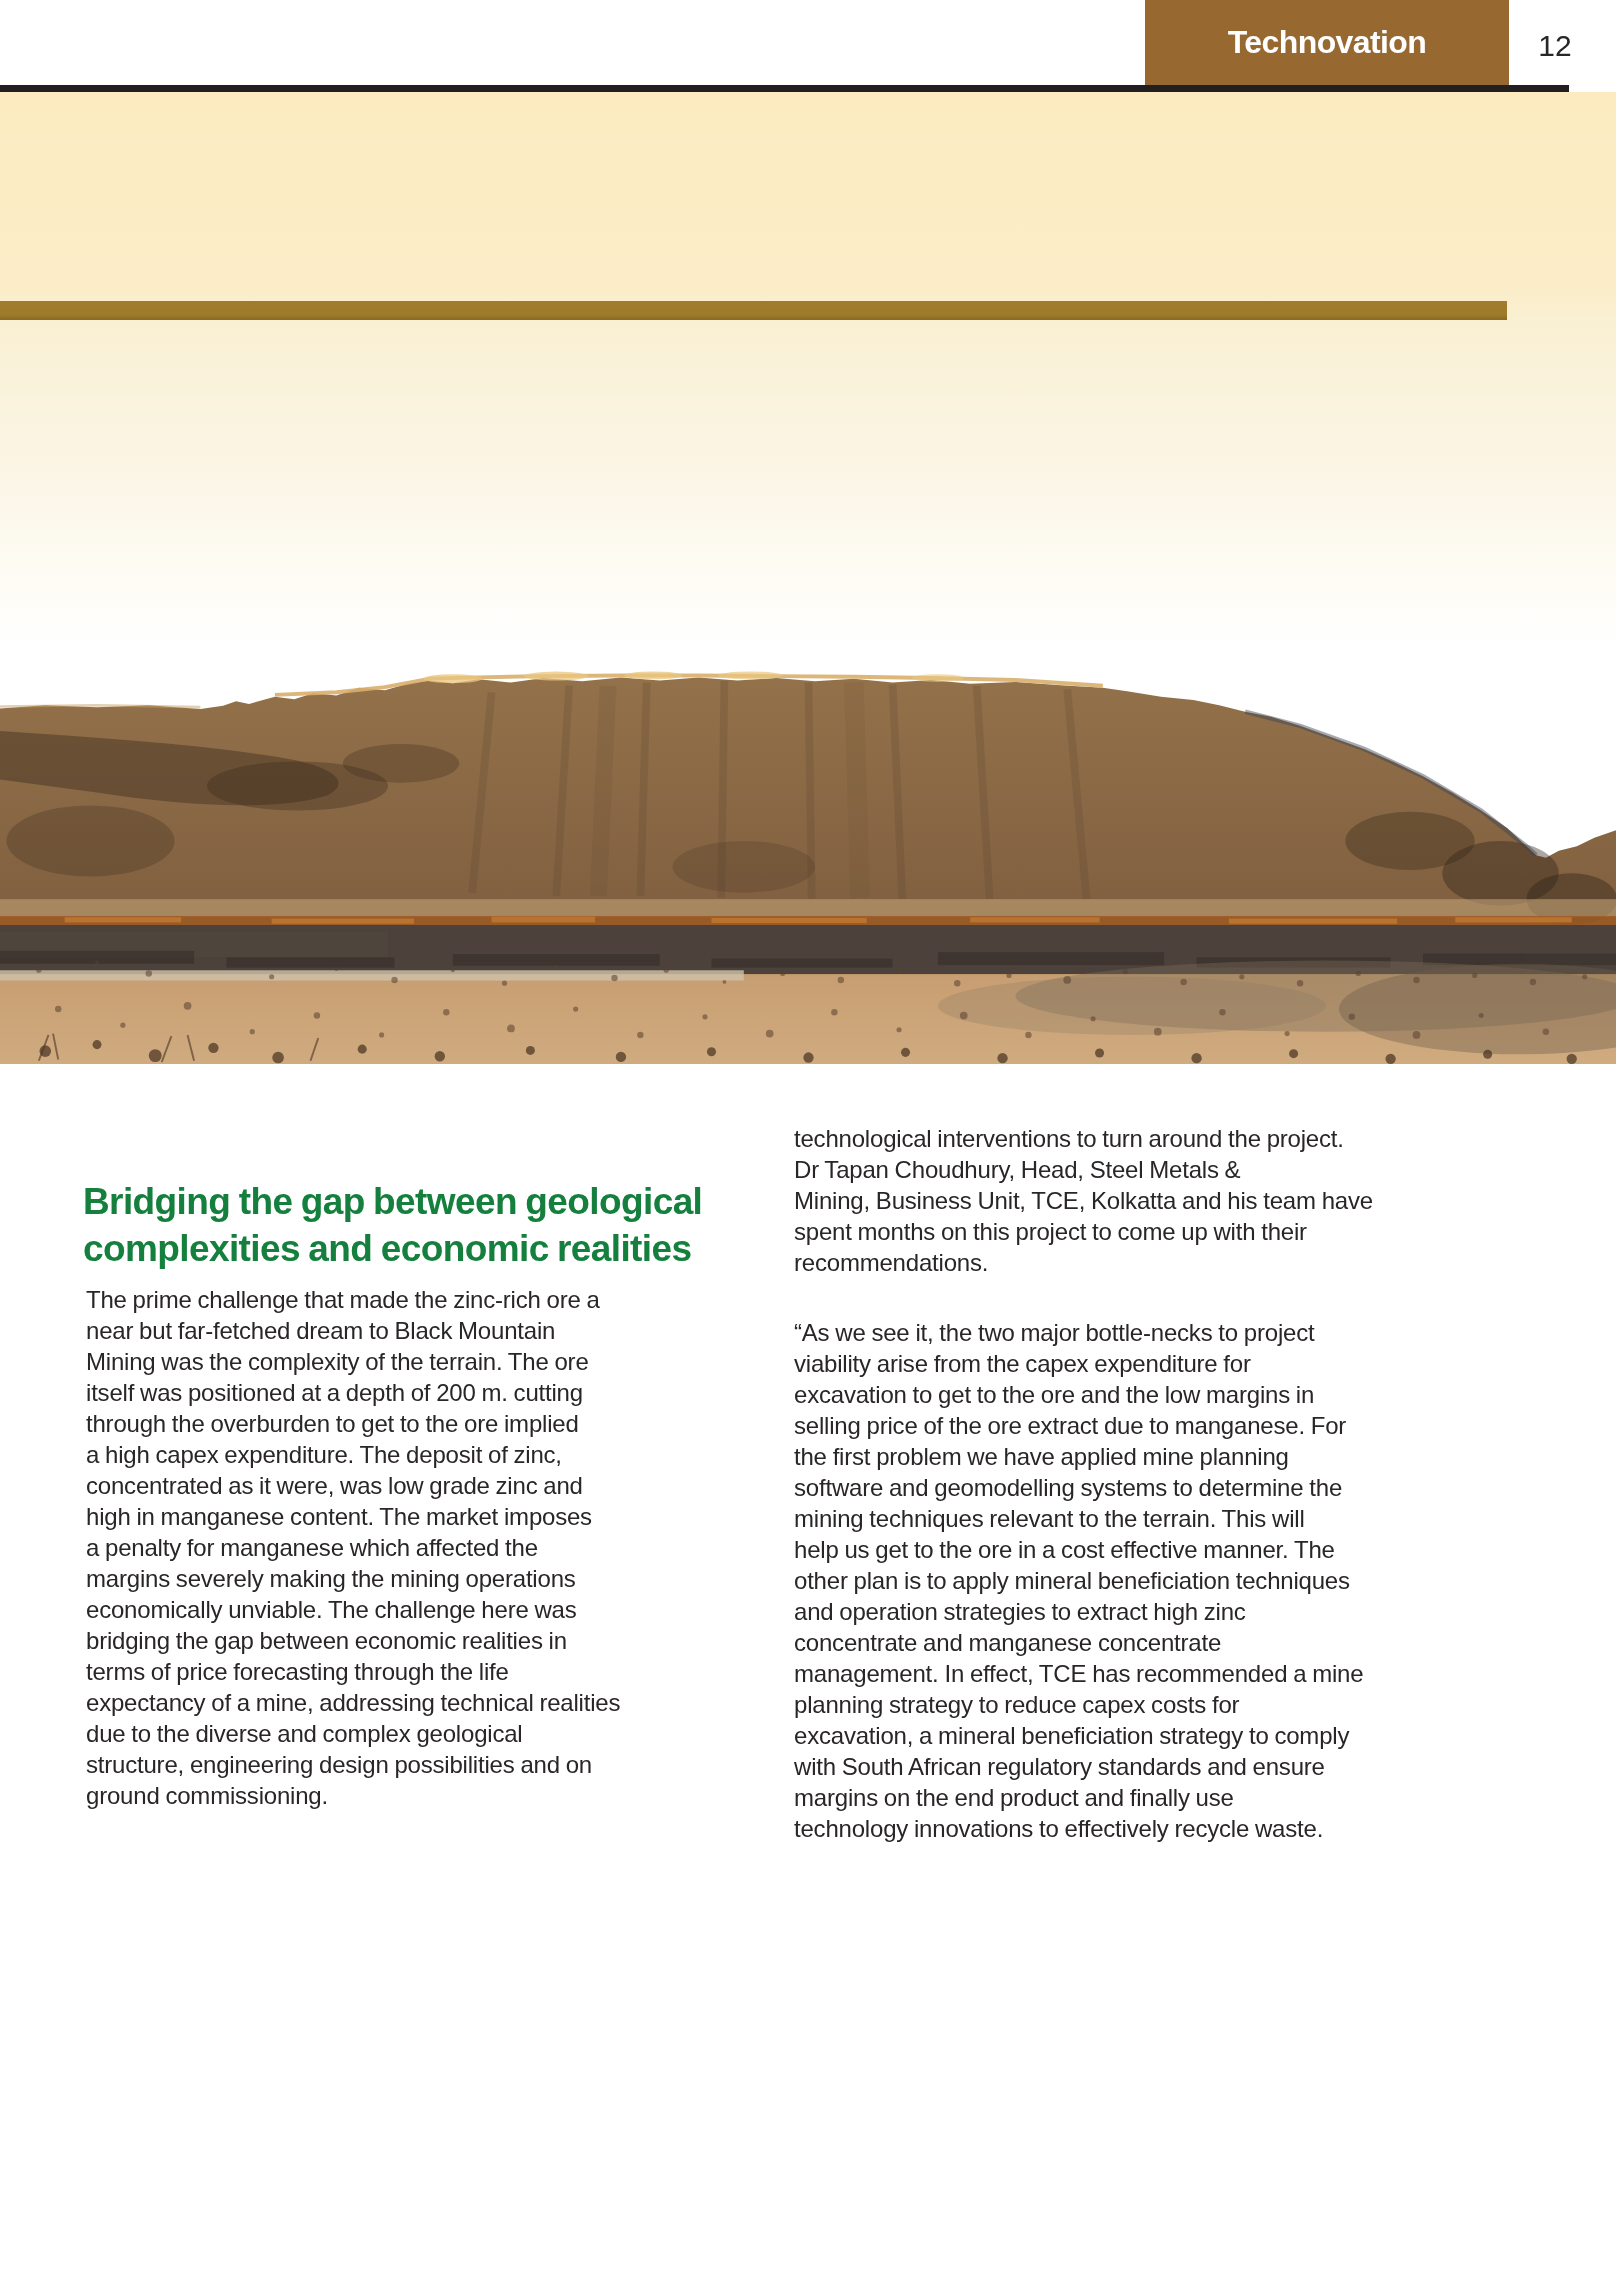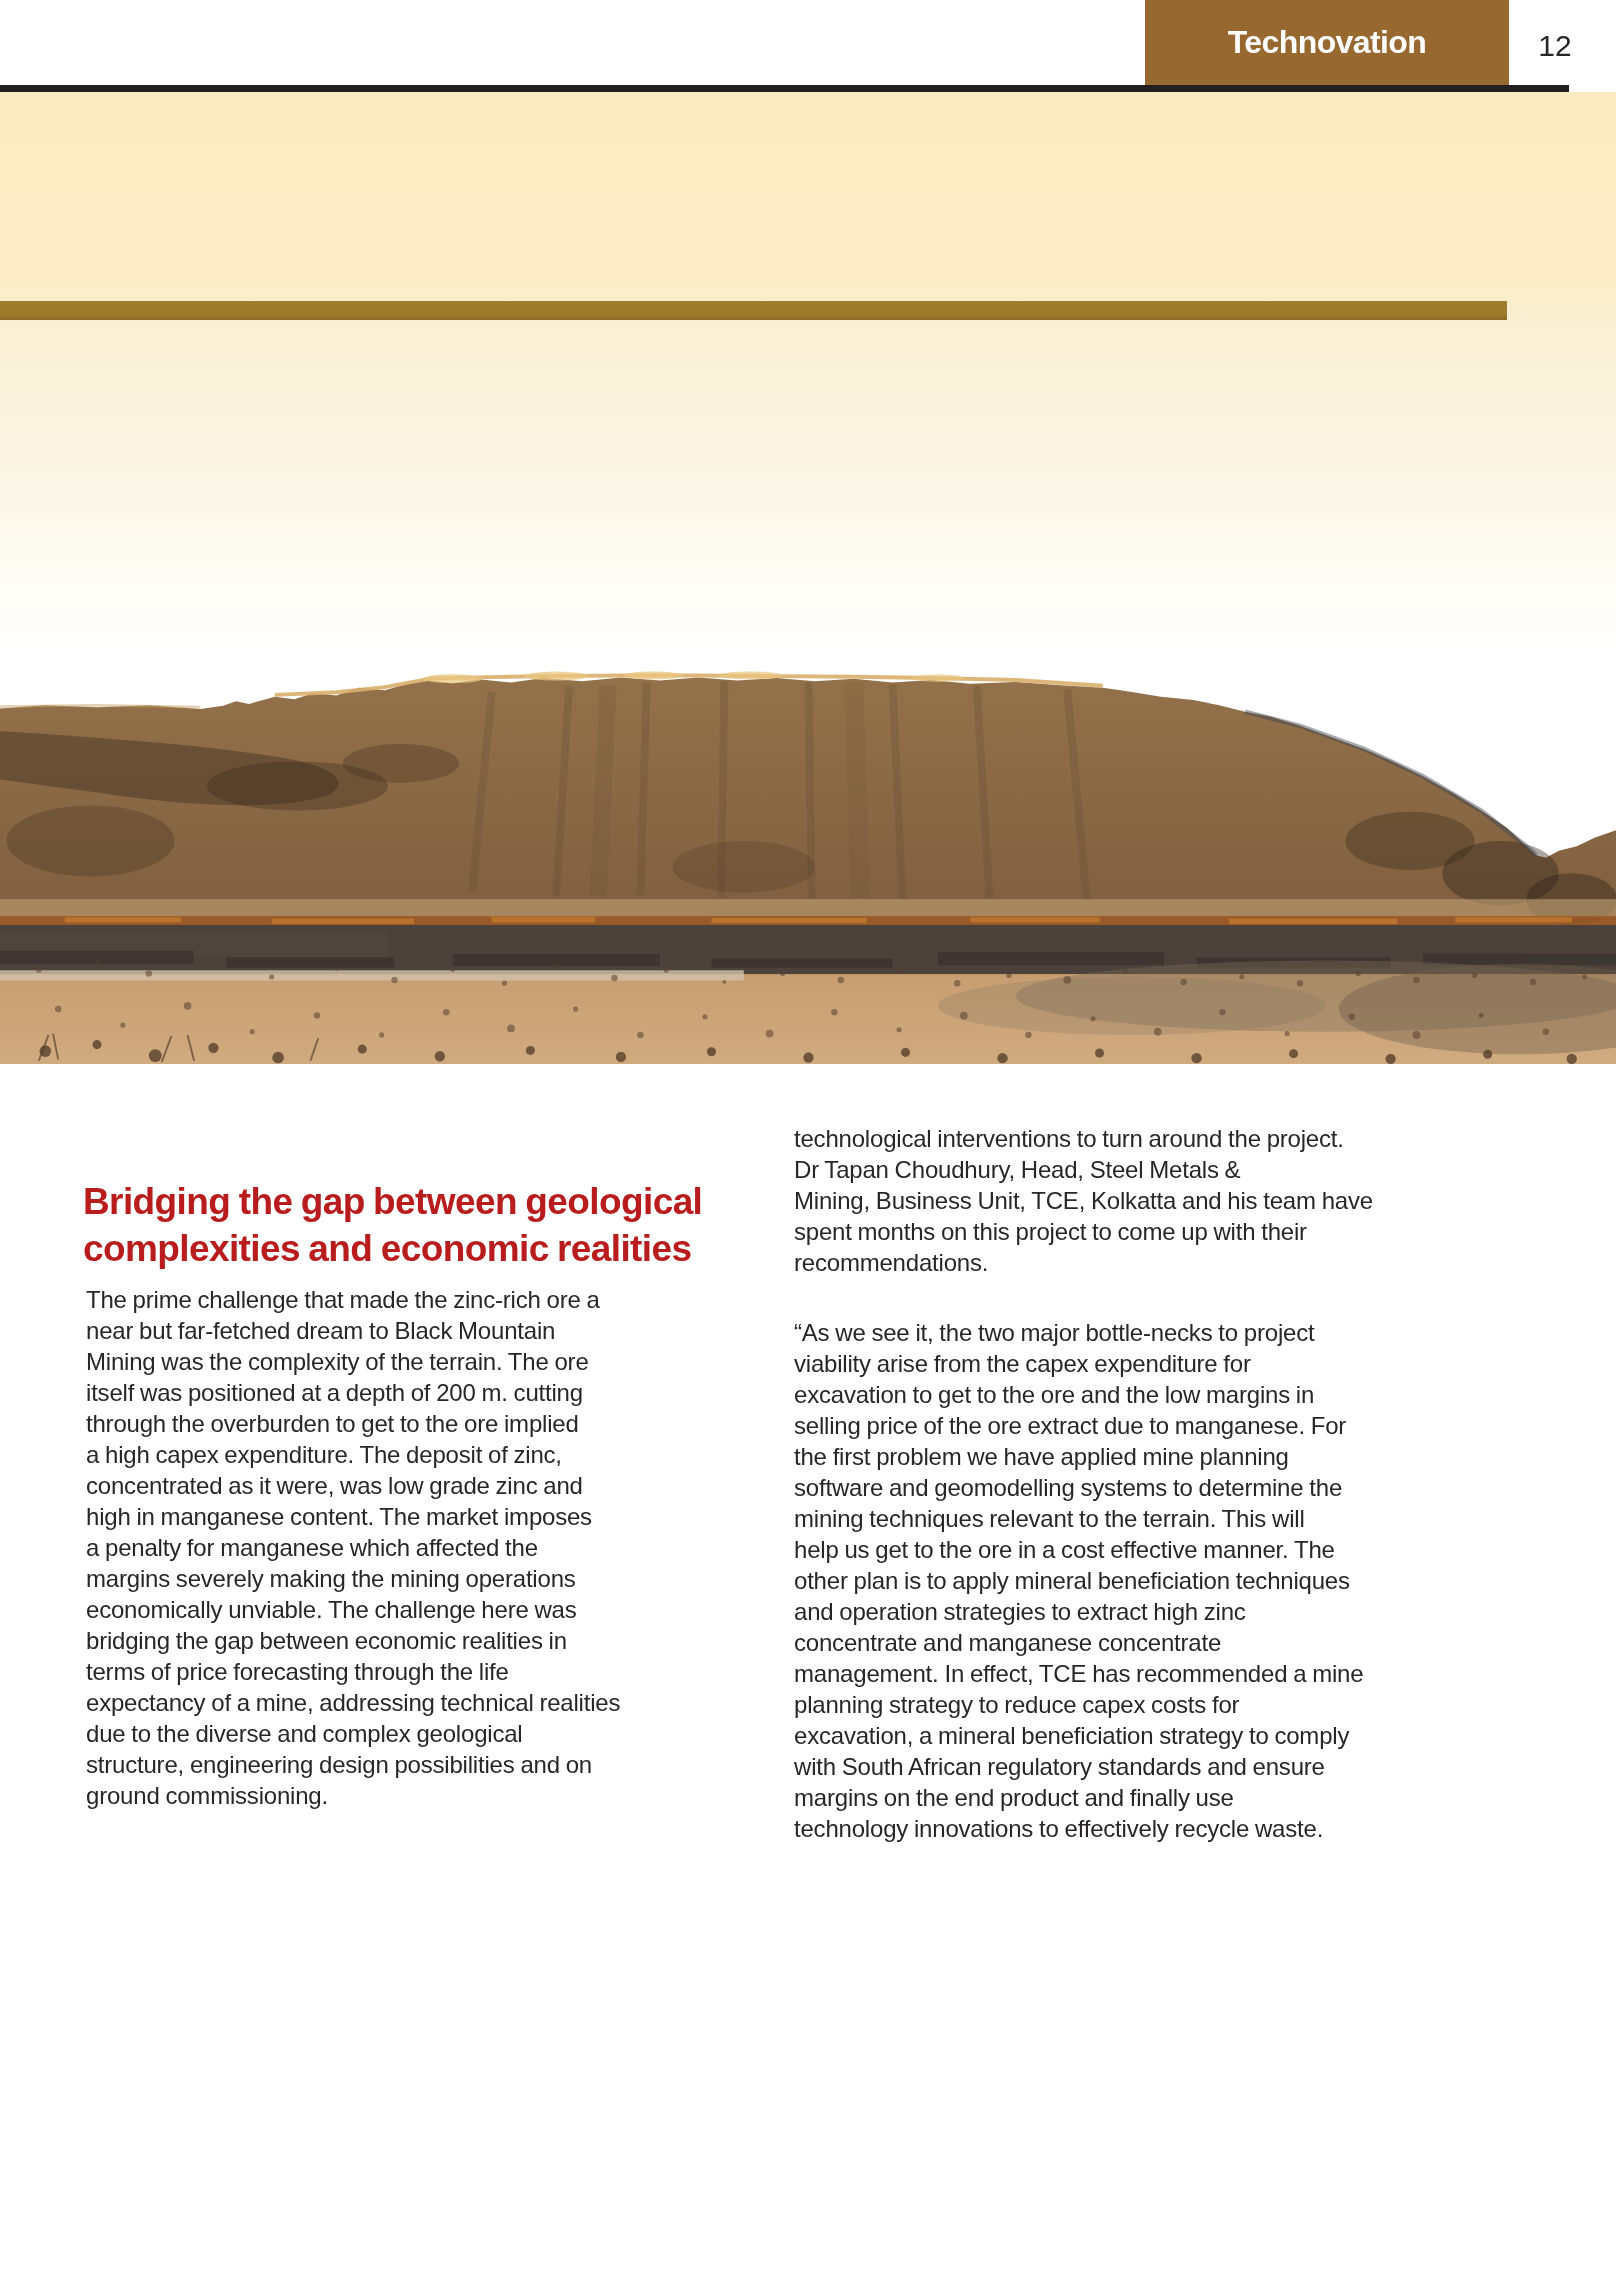--- a/index.html
+++ b/index.html
@@ -44,21 +44,21 @@
   }
   
   .photo{
     position:absolute; left:0; top:647px; width:1617px; height:417px;
   }
   
   .article-heading{
     position:absolute; left:83px; top:1178px; width:724px; margin:0;
     font-size:37px; line-height:47px; font-weight:bold;
     letter-spacing:-0.6px; word-spacing:-1.3px;
-    color:#b91c1c; white-space:pre-line;
+    color:#15803d; white-space:pre-line;
   }
   .col{position:absolute; width:705px;}
   .col-left{left:86px; top:1284px;}
   .col-right{left:794px; top:1123px; width:731px;}
   .col p{
     margin:0; font-size:24px; line-height:31px;
     letter-spacing:-0.2px; word-spacing:-0.6px;
     color:#2a2627; white-space:pre-line;
   }
   .col-left p + p{margin-top:67px;}

